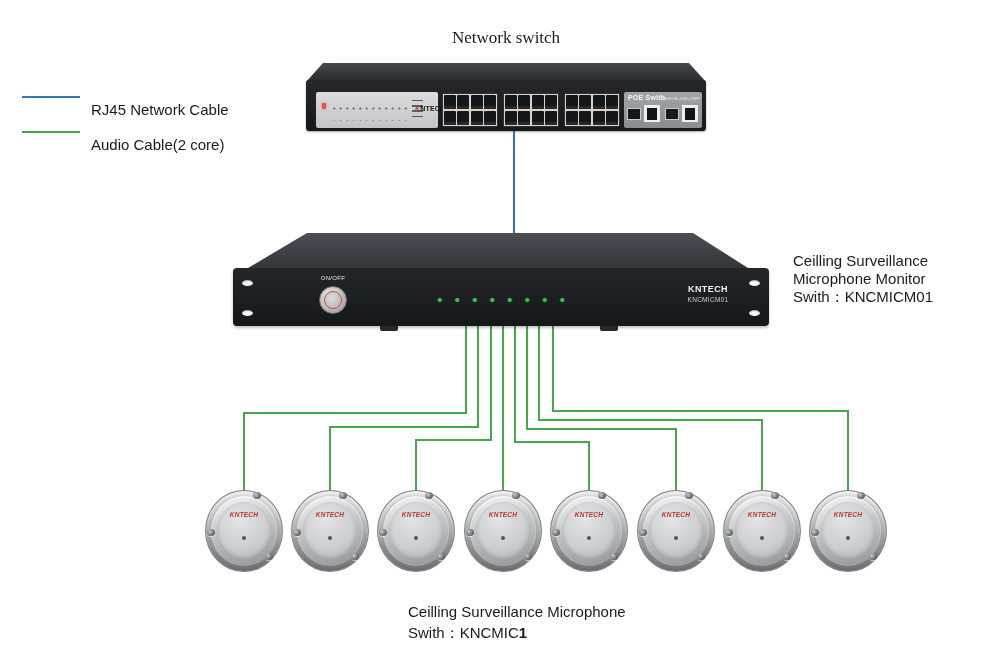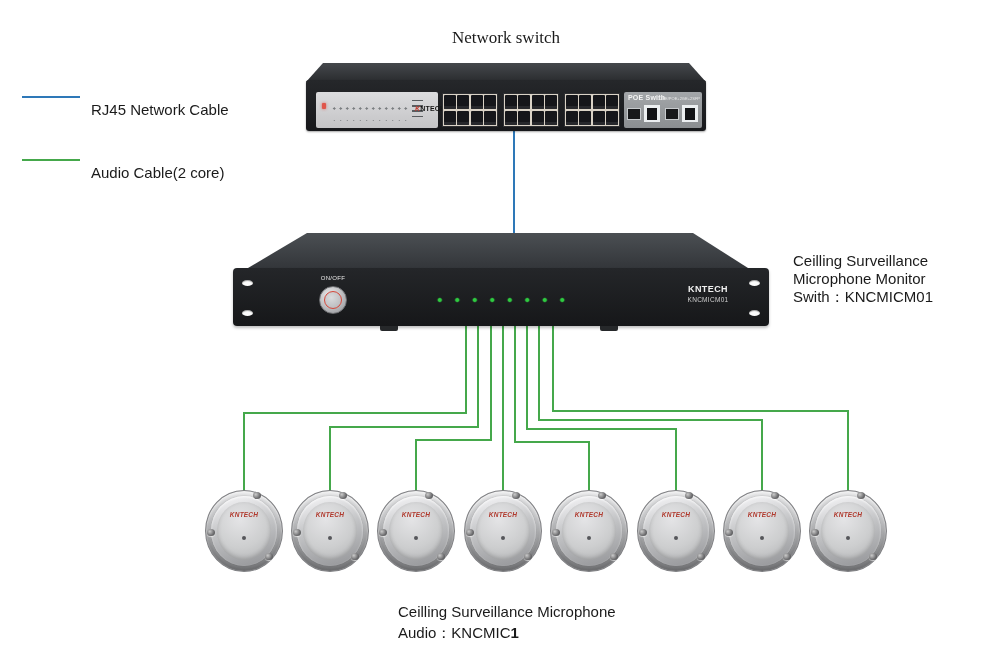--- a/index.html
+++ b/index.html
@@ -3,21 +3,21 @@
 <meta charset="utf-8">
 <style>
   html,body{margin:0;padding:0;background:#fff;}
   .canvas{position:relative;width:996px;height:672px;background:#ffffff;
           font-family:"Liberation Sans",sans-serif;color:#1a1a1a;overflow:hidden;}
   .abs{position:absolute;}
 
   
   .title{left:452px;top:29px;font-size:17px;line-height:18px;font-family:Liberation Serif, serif;}
   .mon-caption{left:793px;top:252px;font-size:15px;line-height:18px;}
-  .mic-caption{left:398px;top:601px;font-size:15px;line-height:21px;}
+  .mic-caption{left:408px;top:601px;font-size:15px;line-height:21px;}
   .mic-caption b{font-weight:bold;}
 
   
   .legend-item{position:absolute;left:22px;display:flex;align-items:center;gap:11px;height:16px;}
   .legend-line{display:inline-block;width:58px;height:2px;}
   .legend-label{font-size:15px;margin-top:24px;}
 
   
   svg.cables{position:absolute;left:0;top:0;pointer-events:none;}
 
@@ -117,21 +117,21 @@
     <polyline points="539,324 539,420 762,420 762,494" fill="none" stroke-width="2" stroke="#45a84b"></polyline>
     <polyline points="553,324 553,411 848,411 848,494" fill="none" stroke-width="2" stroke="#45a84b"></polyline>
   </svg>
 
   <div class="abs title">Network switch</div>
 
   <div class="legend-item" style="top:89px;">
     <span class="legend-line" style="background-color: rgb(46, 120, 184);"></span>
     <span class="legend-label">RJ45 Network Cable</span>
   </div>
-  <div class="legend-item" style="top:152px;">
+  <div class="legend-item" style="top:124px;">
     <span class="legend-line" style="background-color: rgb(69, 168, 75);"></span>
     <span class="legend-label">Audio Cable(2 core)</span>
   </div>
 
   <div class="abs sw-top"></div>
   <div class="abs sw-body">
     <div class="abs sw-panel-left">
       <span class="abs sw-led-red"></span>
       <span class="abs sw-dots"></span>
       <span class="abs sw-marks"></span>
@@ -278,16 +278,16 @@
     <span class="abs mic-face"></span>
     <span class="abs mic-logo">KNTECH</span>
     <span class="abs mic-dot"></span>
     <span class="abs screw sc1"></span>
     <span class="abs screw sc2"></span>
     <span class="abs screw sc3"></span>
   </div>
 
   <div class="abs mic-caption">
     <div>Ceilling Surveillance Microphone</div>
-    <div><span>Audio：KNCMIC</span><b>1</b></div>
+    <div><span>Swith：KNCMIC</span><b>1</b></div>
   </div>
 
 </div>
 
 </body></html>

